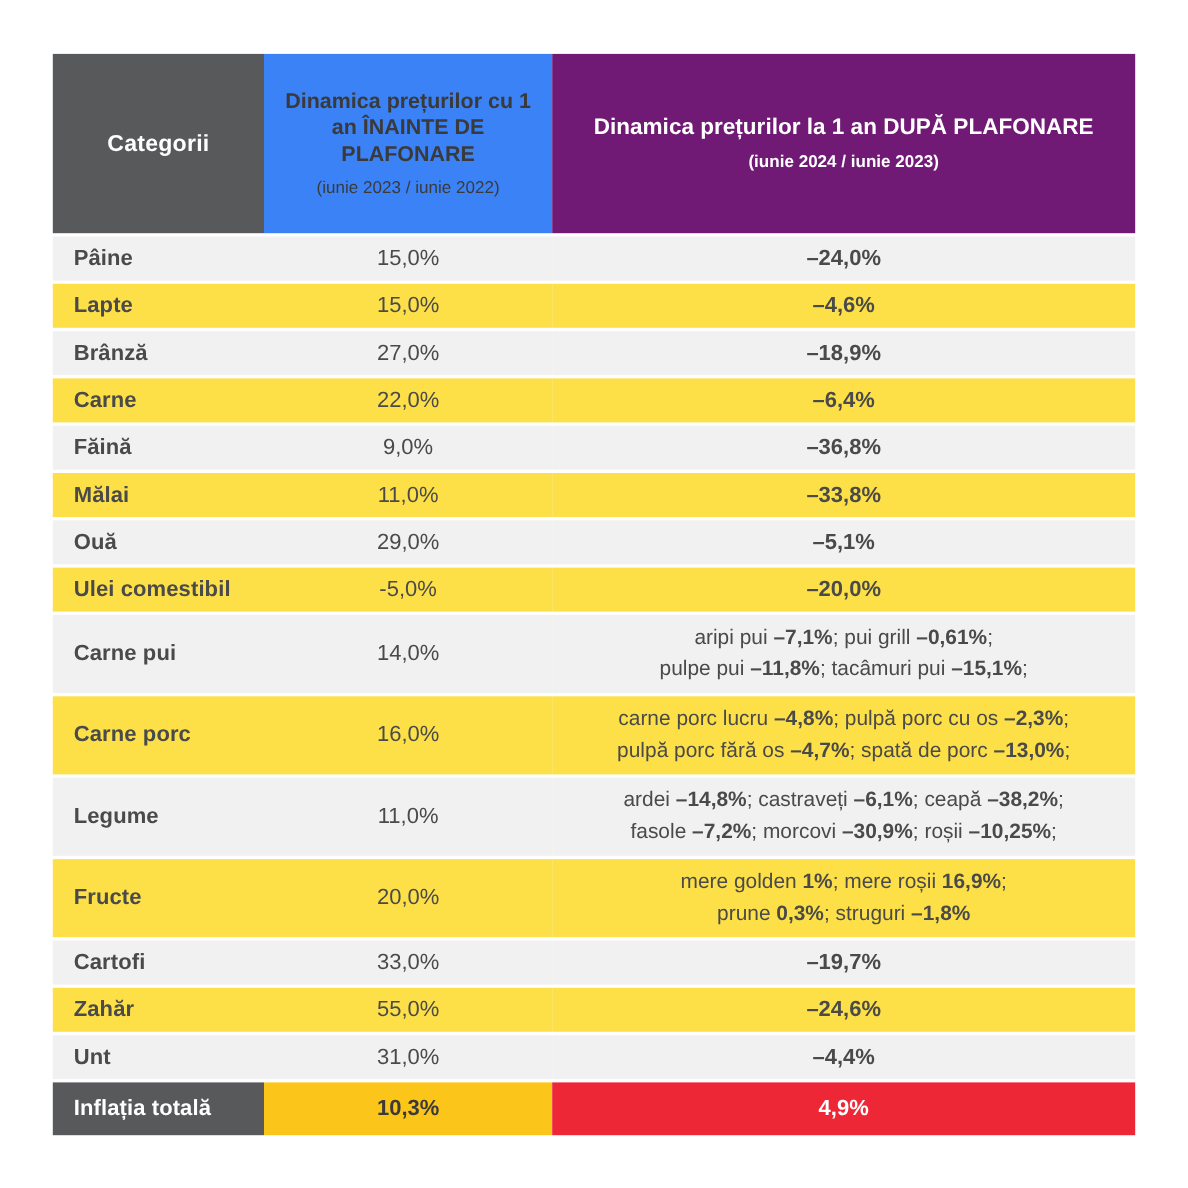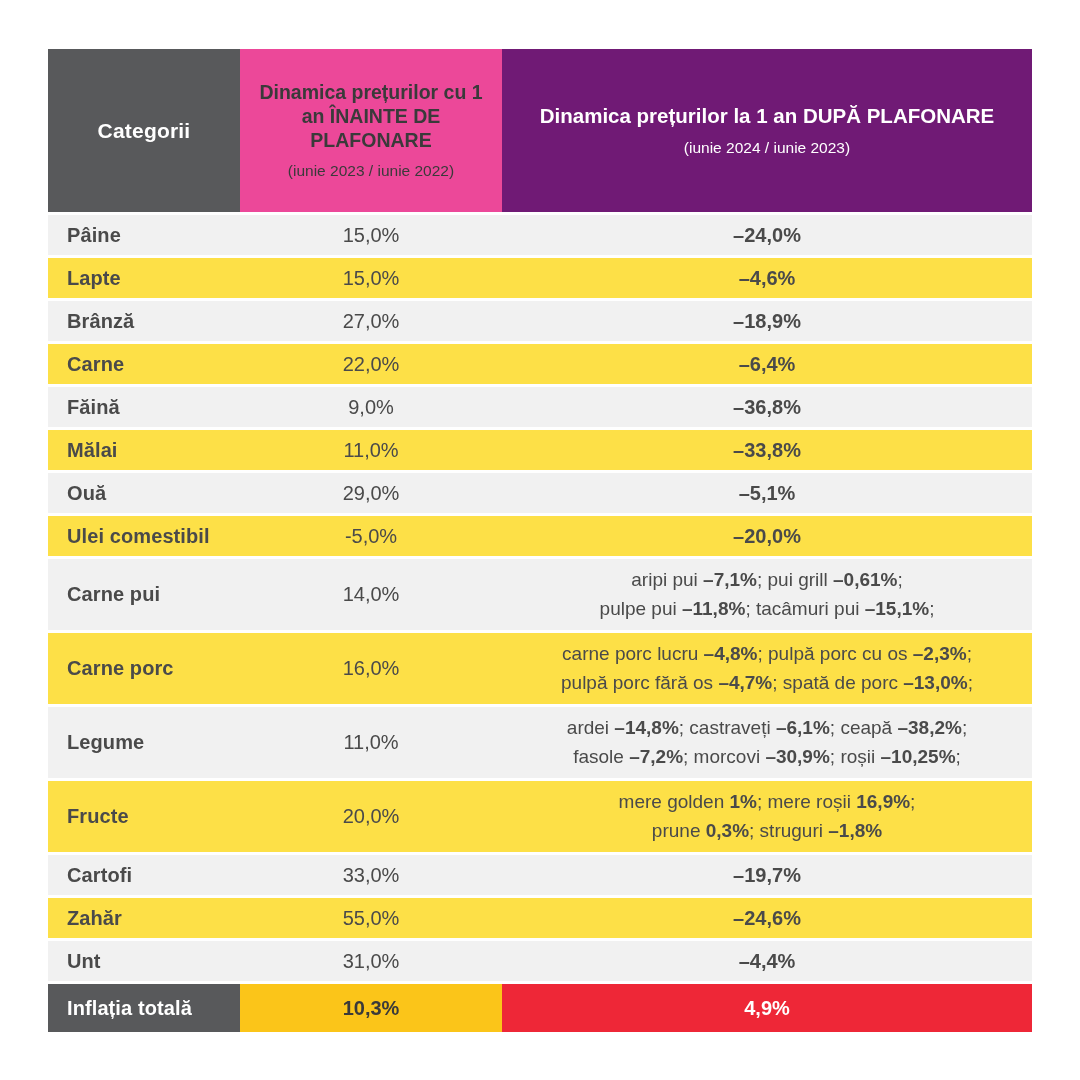--- a/index.html
+++ b/index.html
@@ -40,21 +40,21 @@
   }
   .th-cat {
     background: #58595b;
     color: #ffffff;
     font-size: 21px;
     font-weight: bold;
     height: 139px;
     letter-spacing: 0.2px;
   }
   .th-before {
-    background: #ec4899;
+    background: #3b82f6;
     color: #3a3a3a;
     height: 139px;
     padding: 0 14px;
   }
   .th-before .t1 {
     font-size: 19.5px;
     font-weight: bold;
     line-height: 1.22;
   }
   .th-before .t2 {
@@ -68,21 +68,21 @@
     height: 139px;
     padding: 0 16px;
   }
   .th-after .t1 {
     font-size: 20.5px;
     font-weight: bold;
     line-height: 1.2;
   }
   .th-after .t2 {
     font-size: 15.5px;
-    font-weight: normal;
+    font-weight: bold;
     margin-top: 11px;
   }
 
   
   tbody td {
     padding: 0;
     vertical-align: middle;
     background: #f1f1f1;
   }
   tbody tr.alt td { background: #fde047; }

